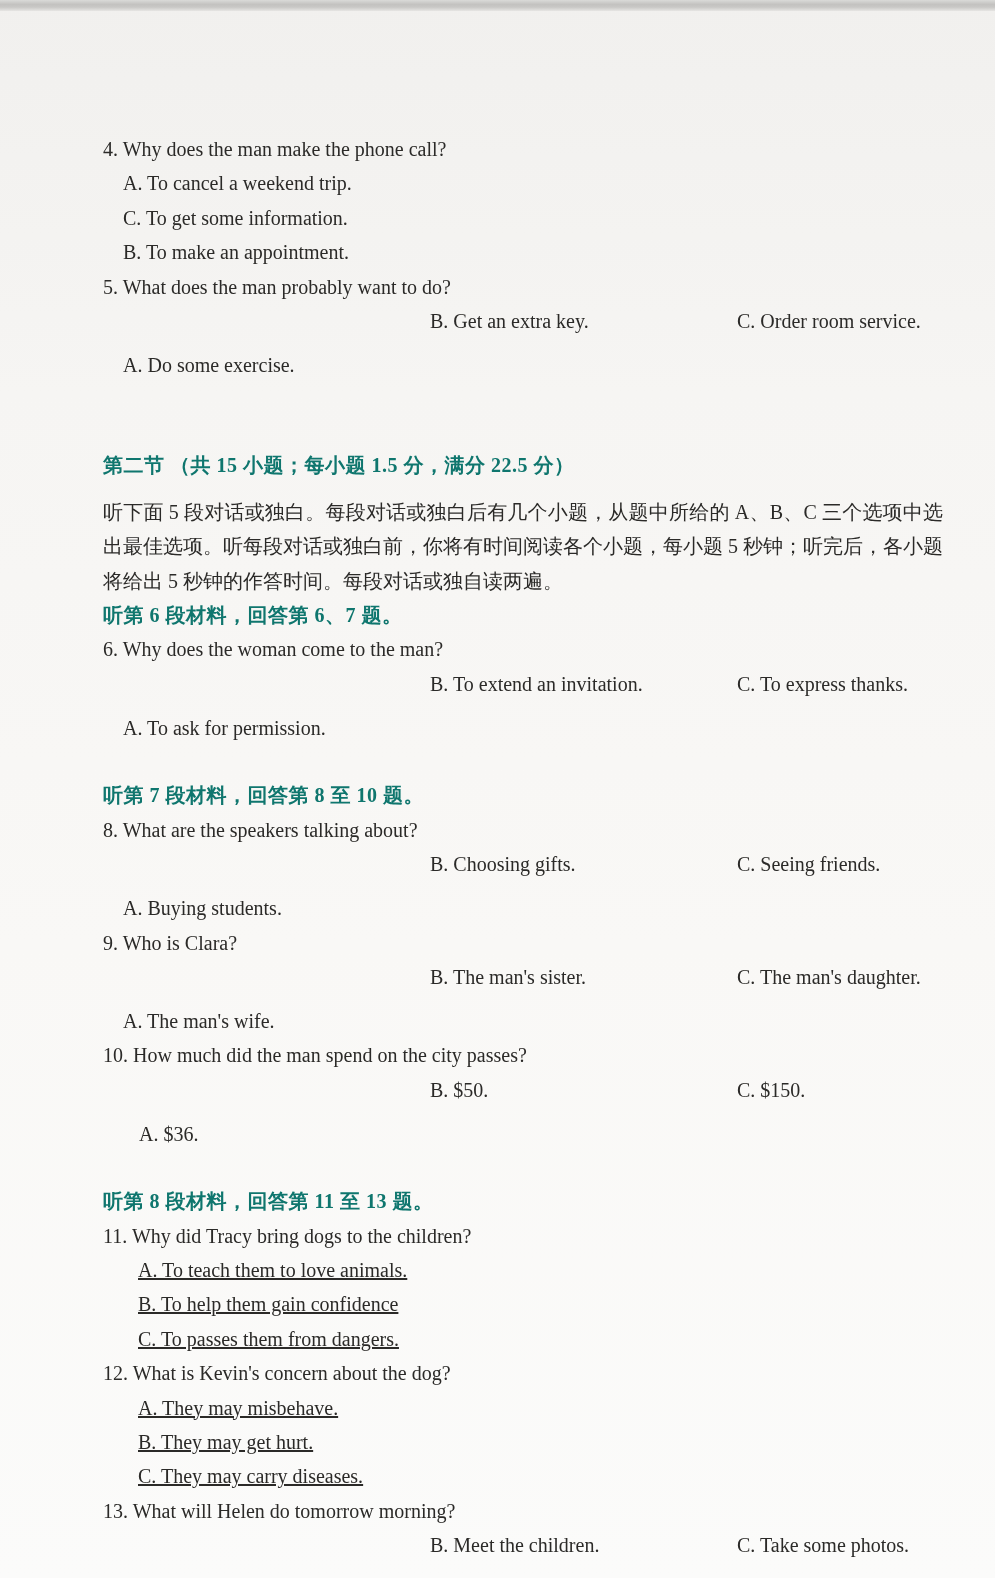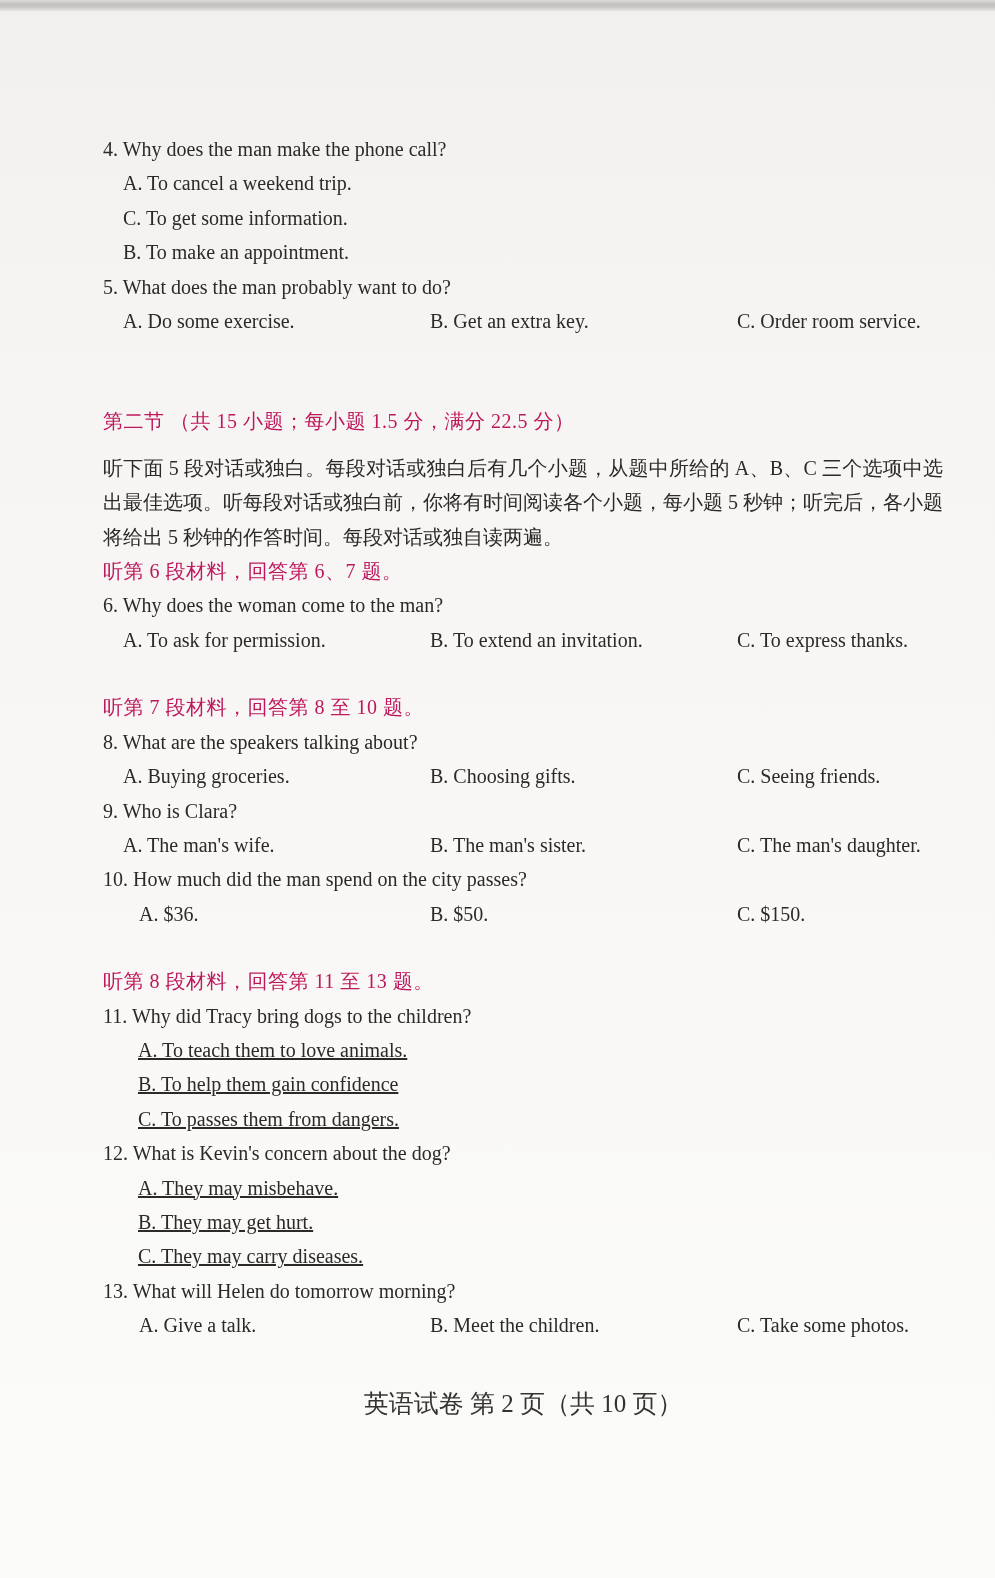--- a/index.html
+++ b/index.html
@@ -34,27 +34,28 @@
   .opt-stacked.wide {
     padding-left: 35px;
     text-decoration: underline;
   }
   .opt-row {
     display: grid;
     grid-template-columns: 327px 307px auto;
   }
   .opt-row .opt-a {
     padding-left: 20px;
+    margin-top: 44px;
   }
   .opt-row.wide .opt-a {
     padding-left: 36px;
   }
   .heading {
-    font-weight: normal;
-    color: #be185d;
+    font-weight: bold;
+    color: #0f766e;
   }
   .section-heading {
     margin-top: 66px;
     letter-spacing: 0.5px;
   }
   .instructions {
     margin-top: 12px;
     line-height: 34.4px;
     text-align: justify;
     white-space: normal;
@@ -113,21 +114,21 @@
     </div>
 
   </div>
 
   <div>
     <div class="line heading material-heading material-gap">听第 7 段材料，回答第 8 至 10 题。</div>
 
     <div>
       <div class="line q-text">8. What are the speakers talking about?</div>
       <div class="line opt-row">
-        <span class="opt-a">A. Buying groceries.</span>
+        <span class="opt-a">A. Buying students.</span>
         <span class="opt-b">B. Choosing gifts.</span>
         <span class="opt-c">C. Seeing friends.</span>
       </div>
     </div>
 
     <div>
       <div class="line q-text">9. Who is Clara?</div>
       <div class="line opt-row">
         <span class="opt-a">A. The man's wife.</span>
         <span class="opt-b">B. The man's sister.</span>

